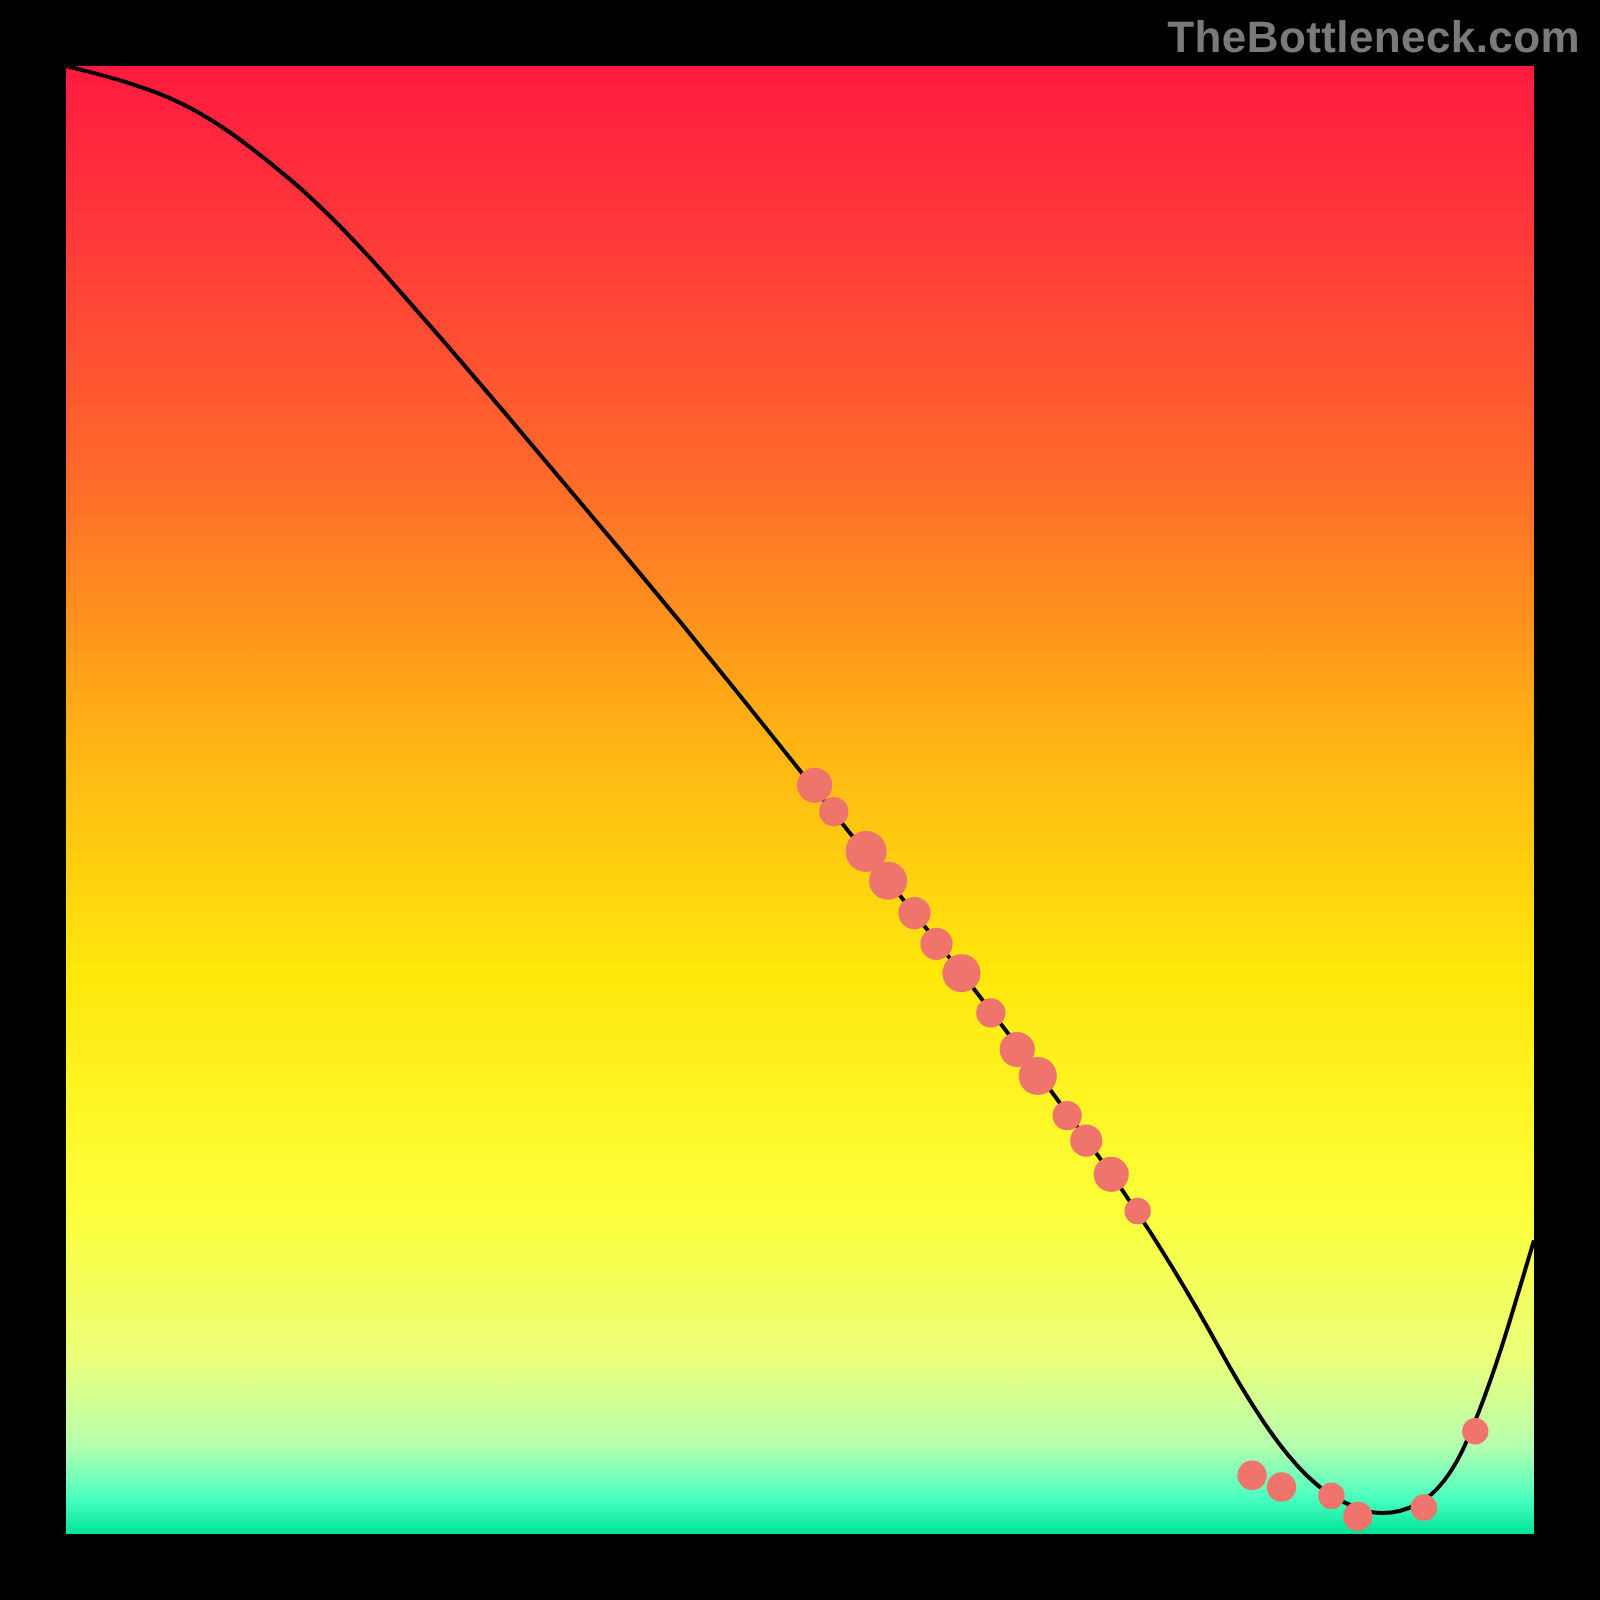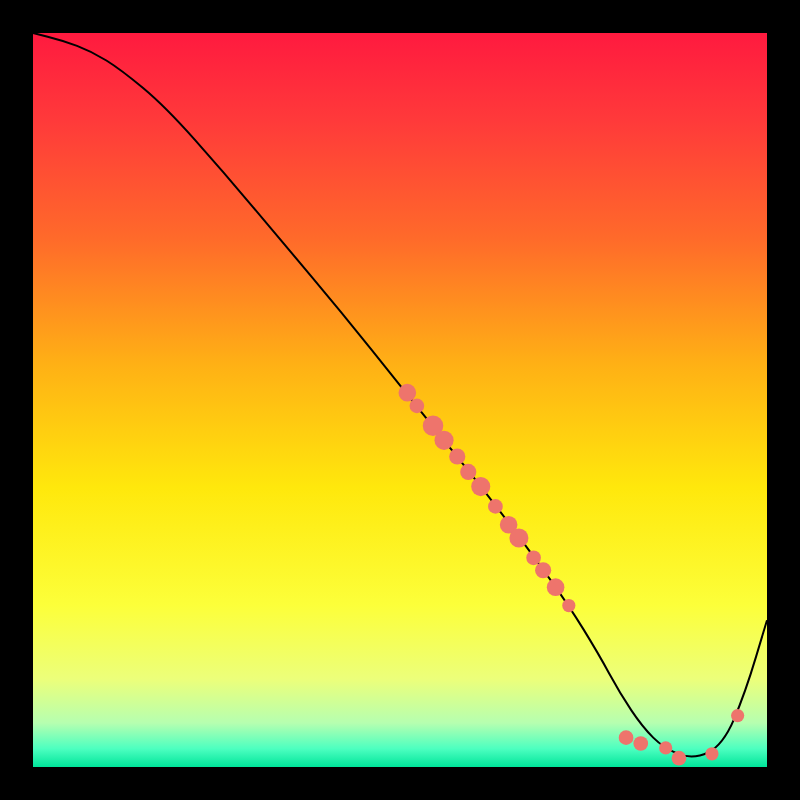--- a/index.html
+++ b/index.html
@@ -70,13 +70,14 @@
           <circle cx="80.8" cy="96" r="1" fill="#ee746c"></circle>
           <circle cx="82.8" cy="96.8" r="1" fill="#ee746c"></circle>
           <circle cx="86.2" cy="97.4" r="0.9" fill="#ee746c"></circle>
           <circle cx="88" cy="98.8" r="1" fill="#ee746c"></circle>
           <circle cx="92.5" cy="98.2" r="0.9" fill="#ee746c"></circle>
           <circle cx="96" cy="93" r="0.9" fill="#ee746c"></circle>
         </g>
     </svg>
   </div>
 
+  <div class="watermark">TheBottleneck.com</div>
 </div>
 
 </body></html>

